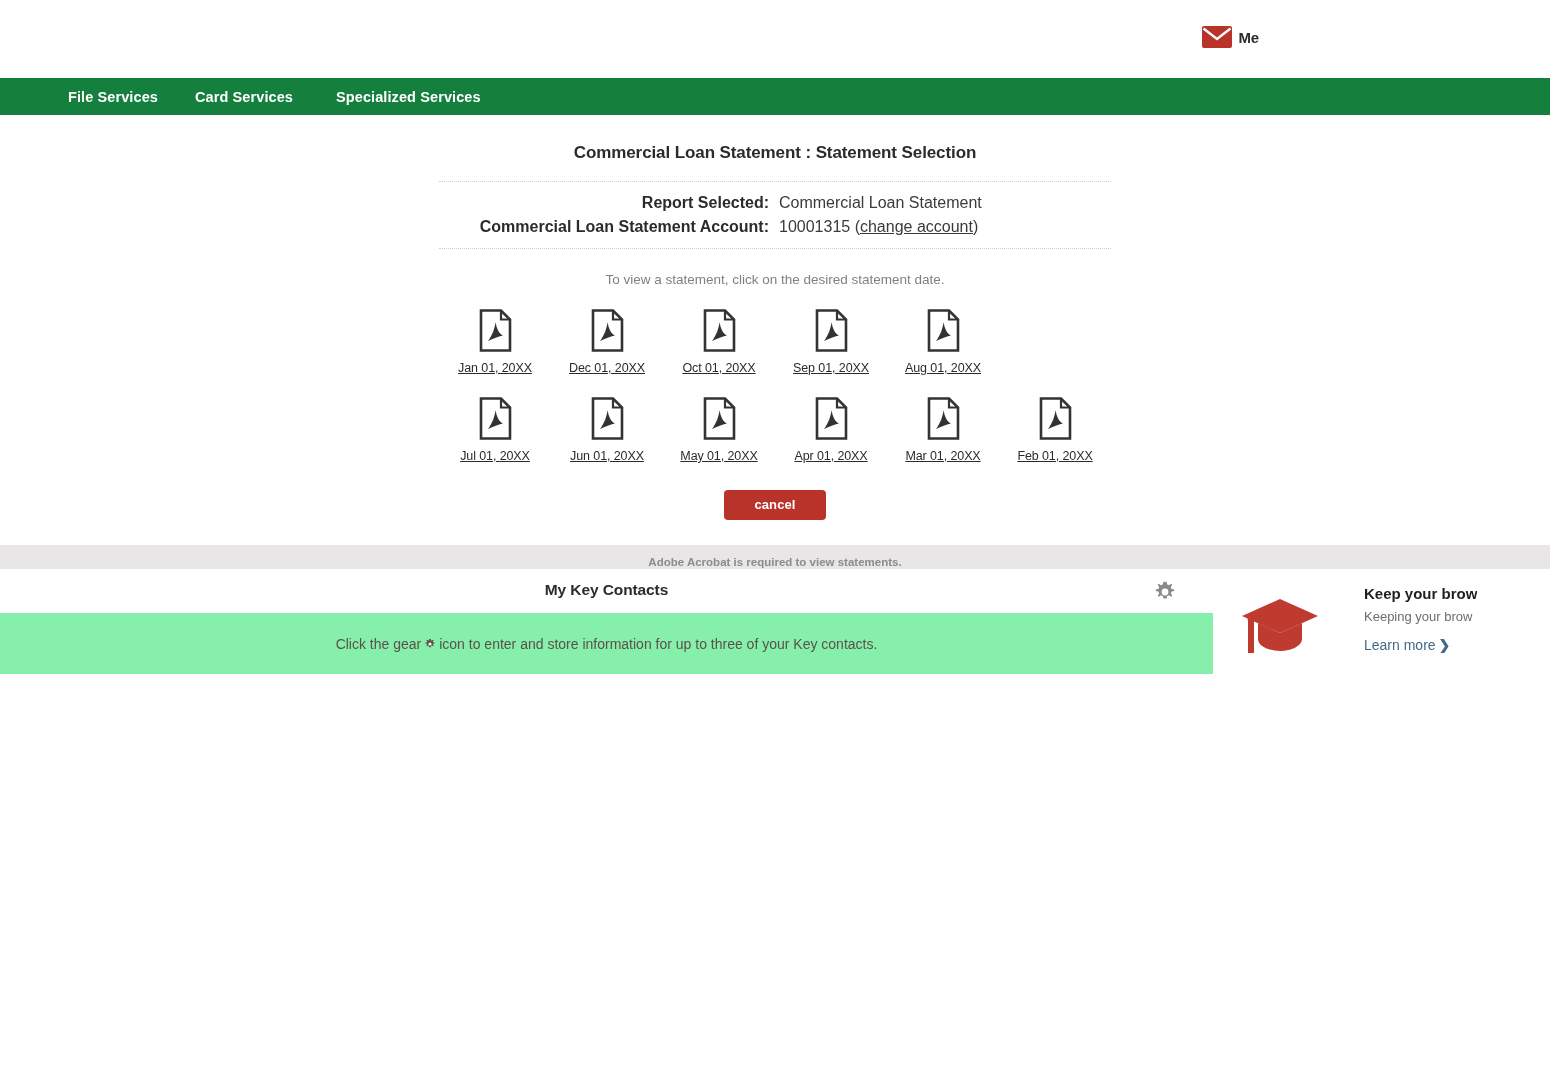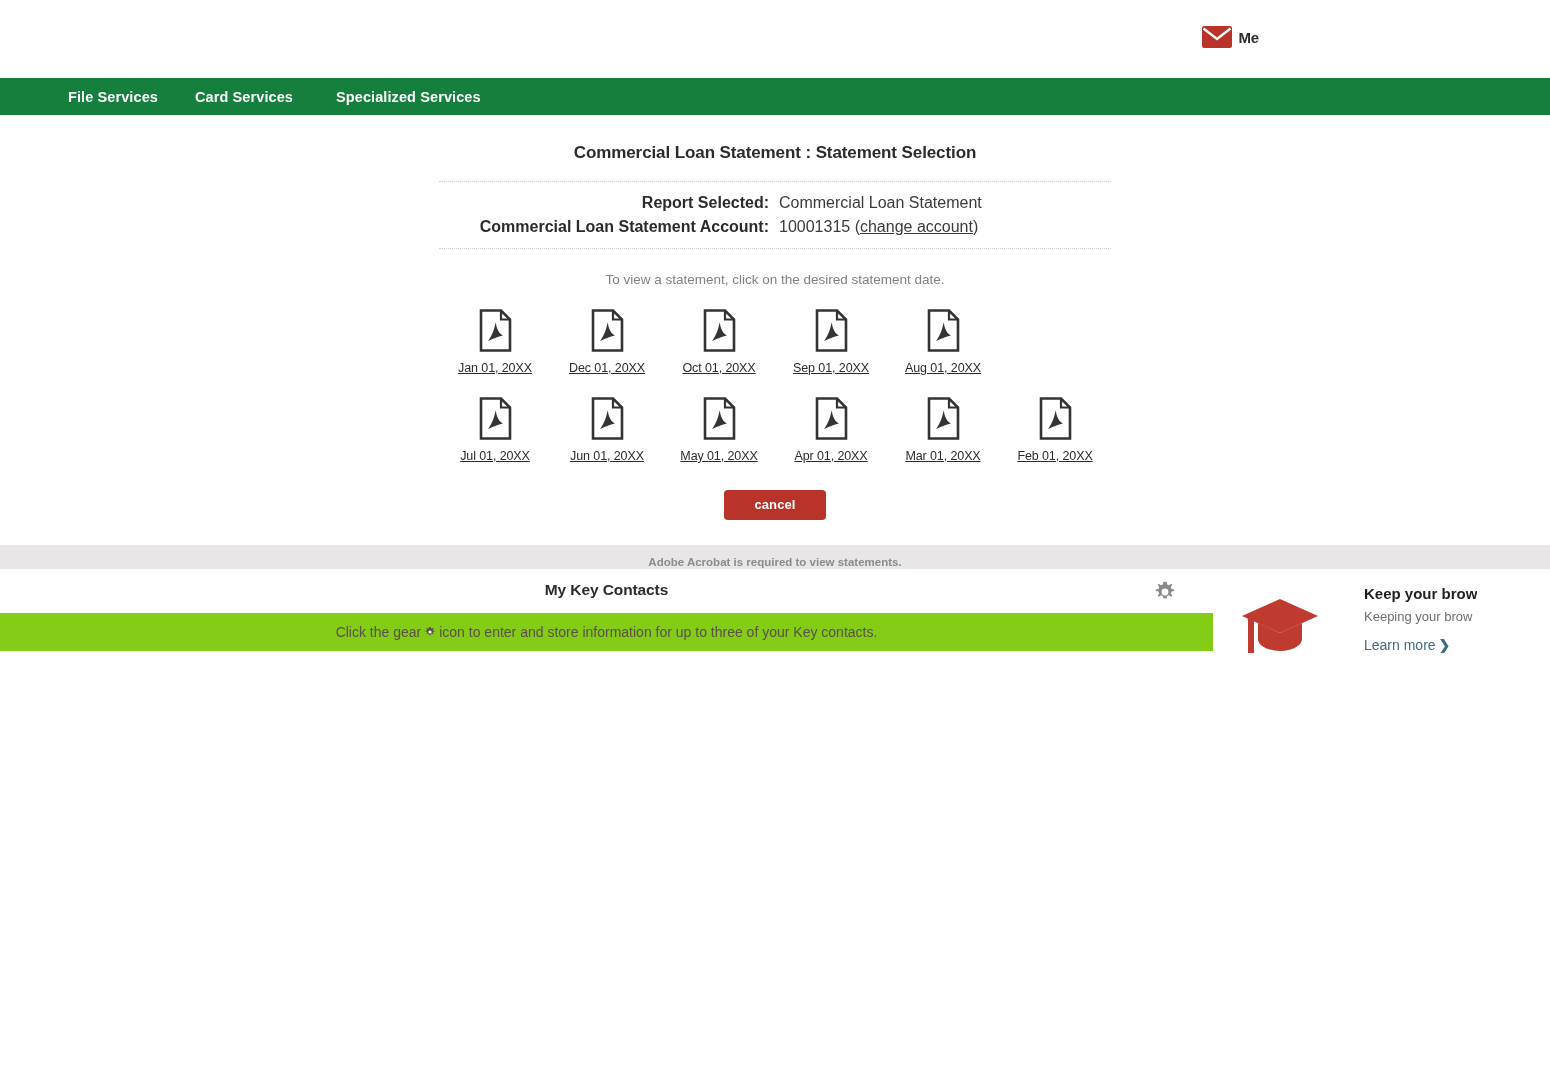--- a/index.html
+++ b/index.html
@@ -214,22 +214,22 @@
     width: 24px;
     height: 24px;
     cursor: pointer;
   }
   .gear-icon { display: block; width: 24px; height: 24px; }
   .contacts-message {
     position: absolute;
     left: 0;
     top: 44px;
     width: 1213px;
-    height: 38px;
-    background: #84cc16;
+    height: 61px;
+    background: #86efac;
     display: flex;
     align-items: center;
     justify-content: center;
     font-size: 14px;
     color: #5a5248;
   }
   .inline-gear {
     display: inline-block;
     vertical-align: -2px;
     margin: 0 3px;

